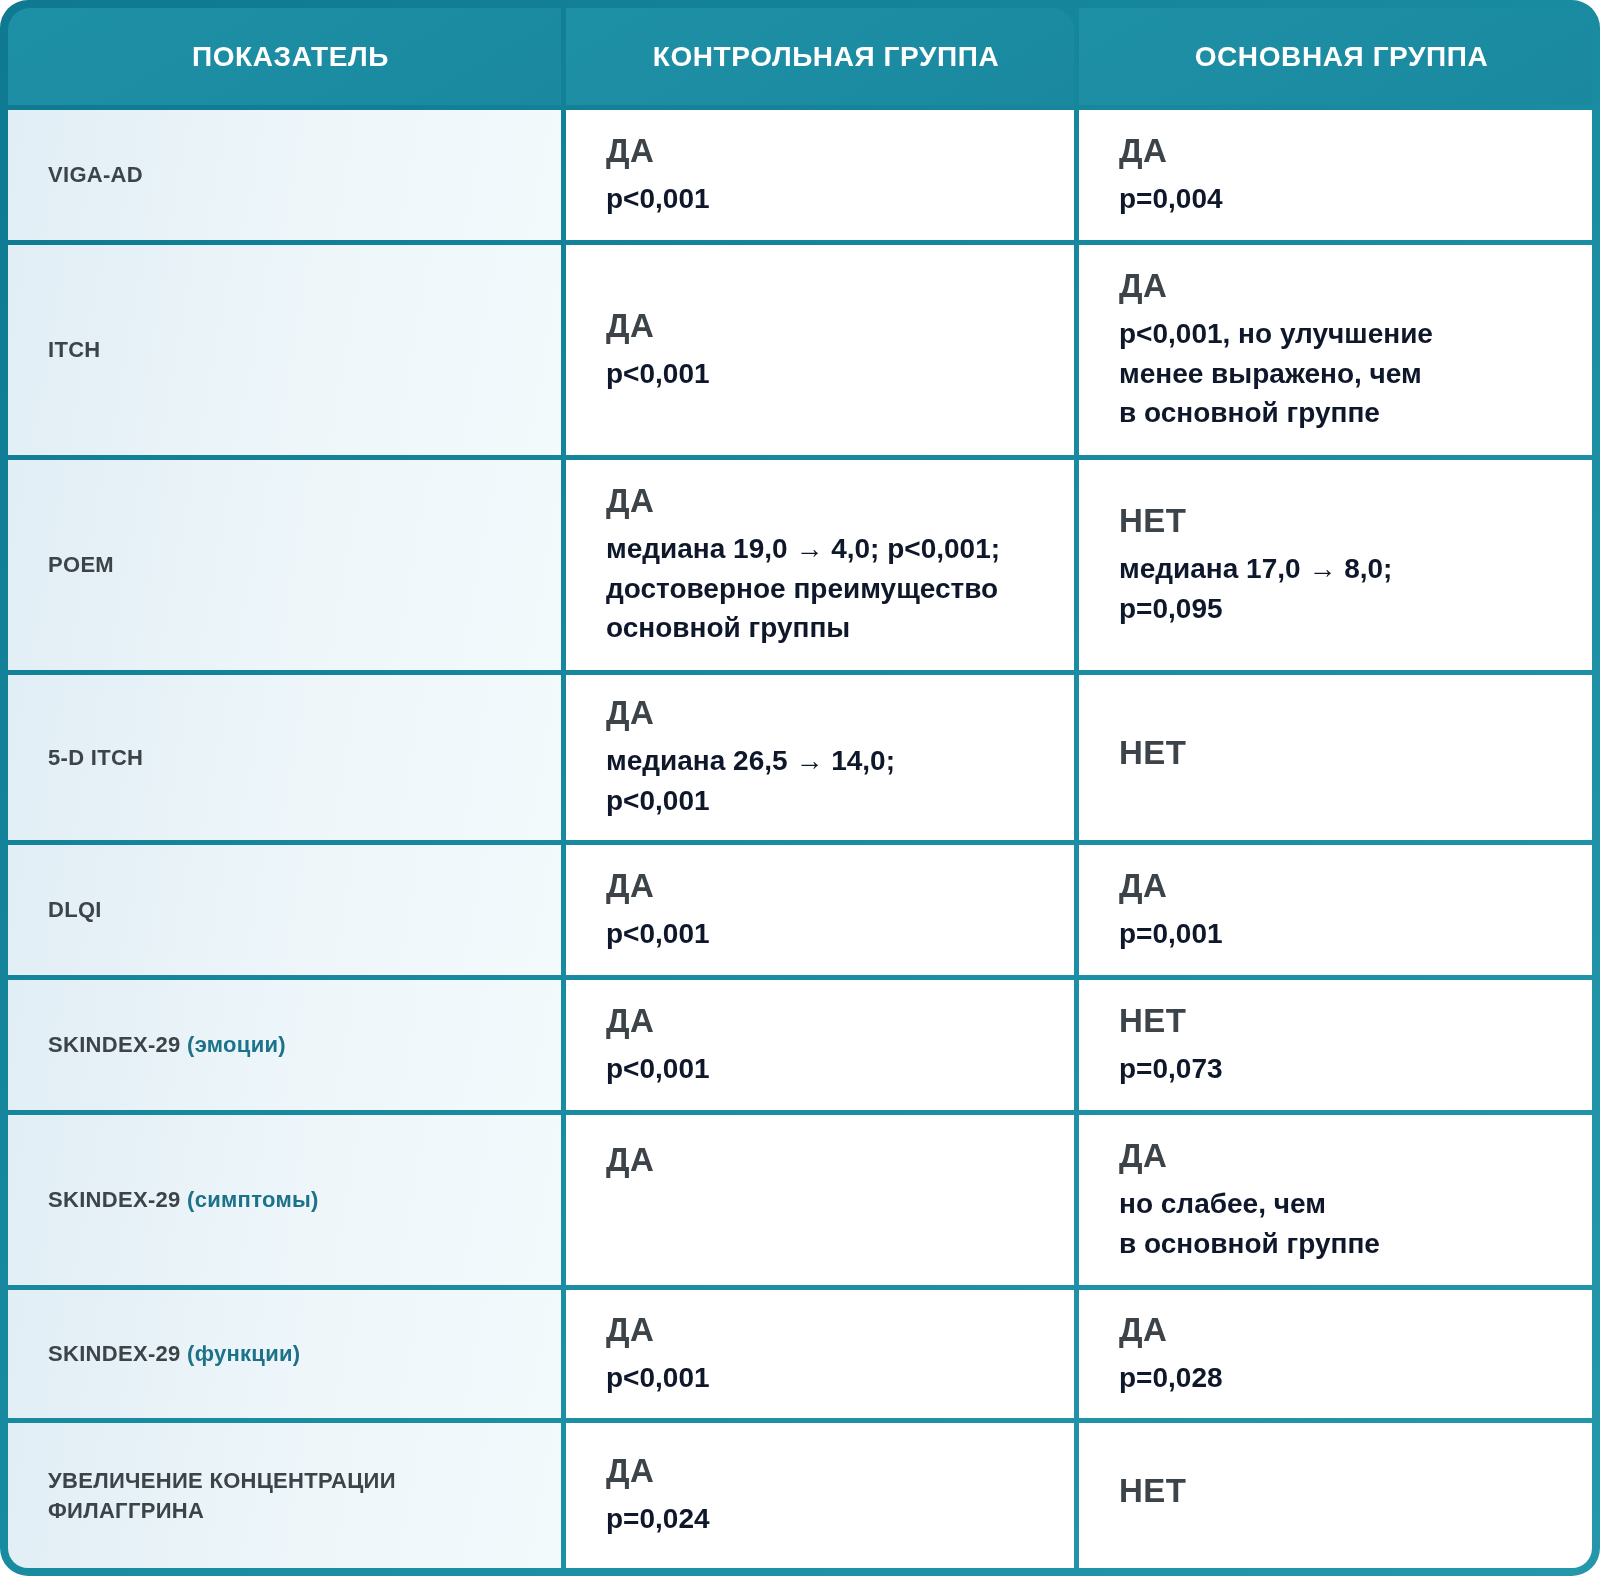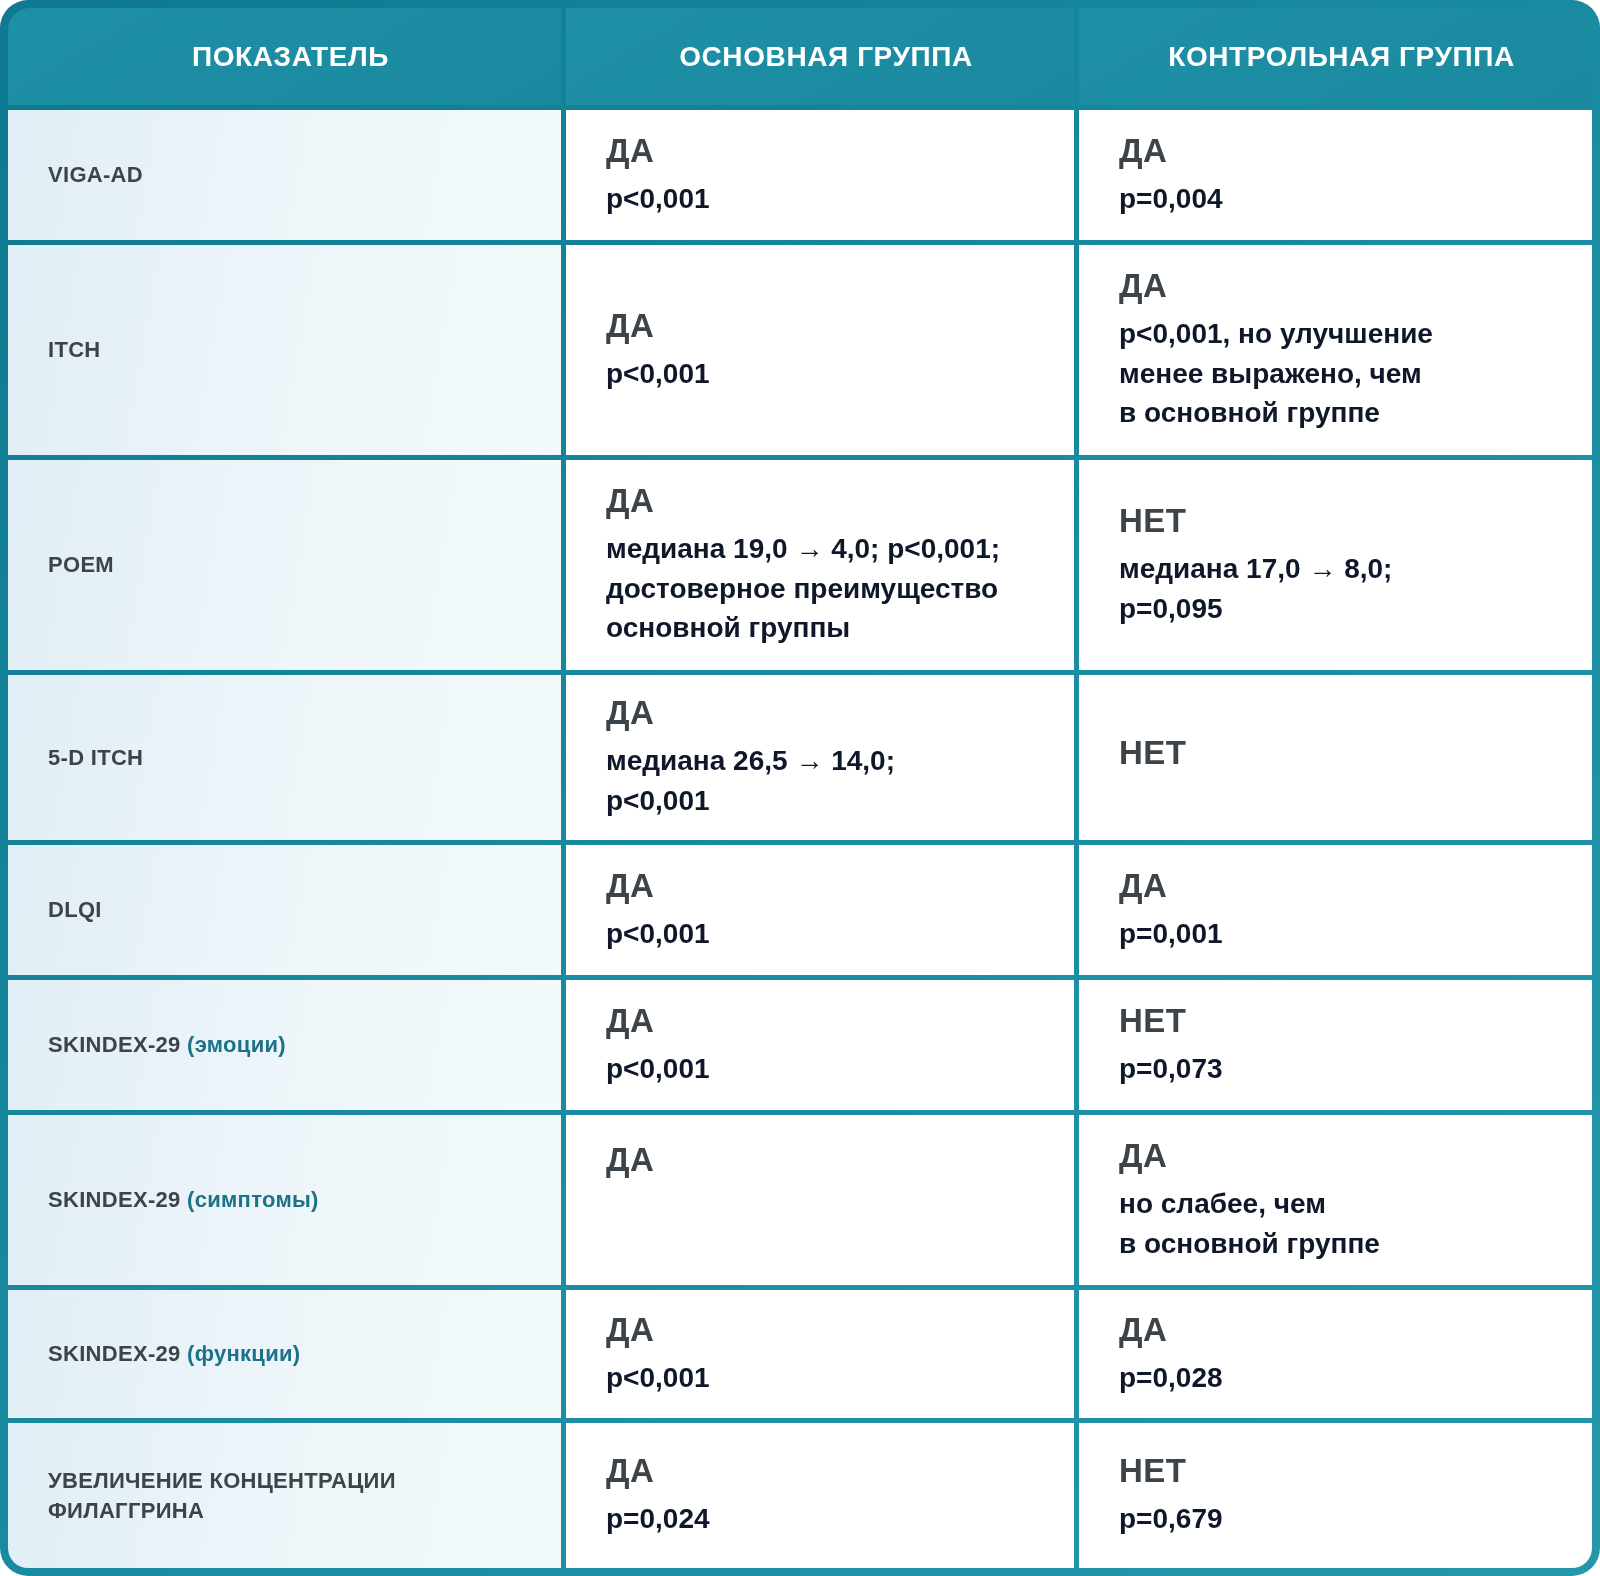--- a/index.html
+++ b/index.html
@@ -75,25 +75,25 @@
 </style>
 </head>
 <body>
 
 <div class="frame">
   <div class="grid">
 
     <div class="cell head first">
       <span>ПОКАЗАТЕЛЬ</span>
     </div>
+    <div class="cell head last">
+      <span>КОНТРОЛЬНАЯ ГРУППА</span>
+    </div>
     <div class="cell head">
       <span>ОСНОВНАЯ ГРУППА</span>
-    </div>
-    <div class="cell head last">
-      <span>КОНТРОЛЬНАЯ ГРУППА</span>
     </div>
 
     <div class="cell indicator">
       <div class="label"><span>VIGA-AD</span> <span class="note"></span></div>
     </div>
     <div class="cell value">
       <div class="verdict">ДА</div>
       <div class="detail">p&lt;0,001</div>
     </div>
     <div class="cell value">
@@ -194,17 +194,16 @@
     <div class="cell indicator bl">
       <div class="label"><span>УВЕЛИЧЕНИЕ КОНЦЕНТРАЦИИ
 ФИЛАГГРИНА</span> <span class="note"></span></div>
     </div>
     <div class="cell value">
       <div class="verdict">ДА</div>
       <div class="detail">p=0,024</div>
     </div>
     <div class="cell value br">
       <div class="verdict">НЕТ</div>
-      <div class="detail">p=0,679</div>
     </div>
 
   </div>
 </div>
 
 </body></html>

